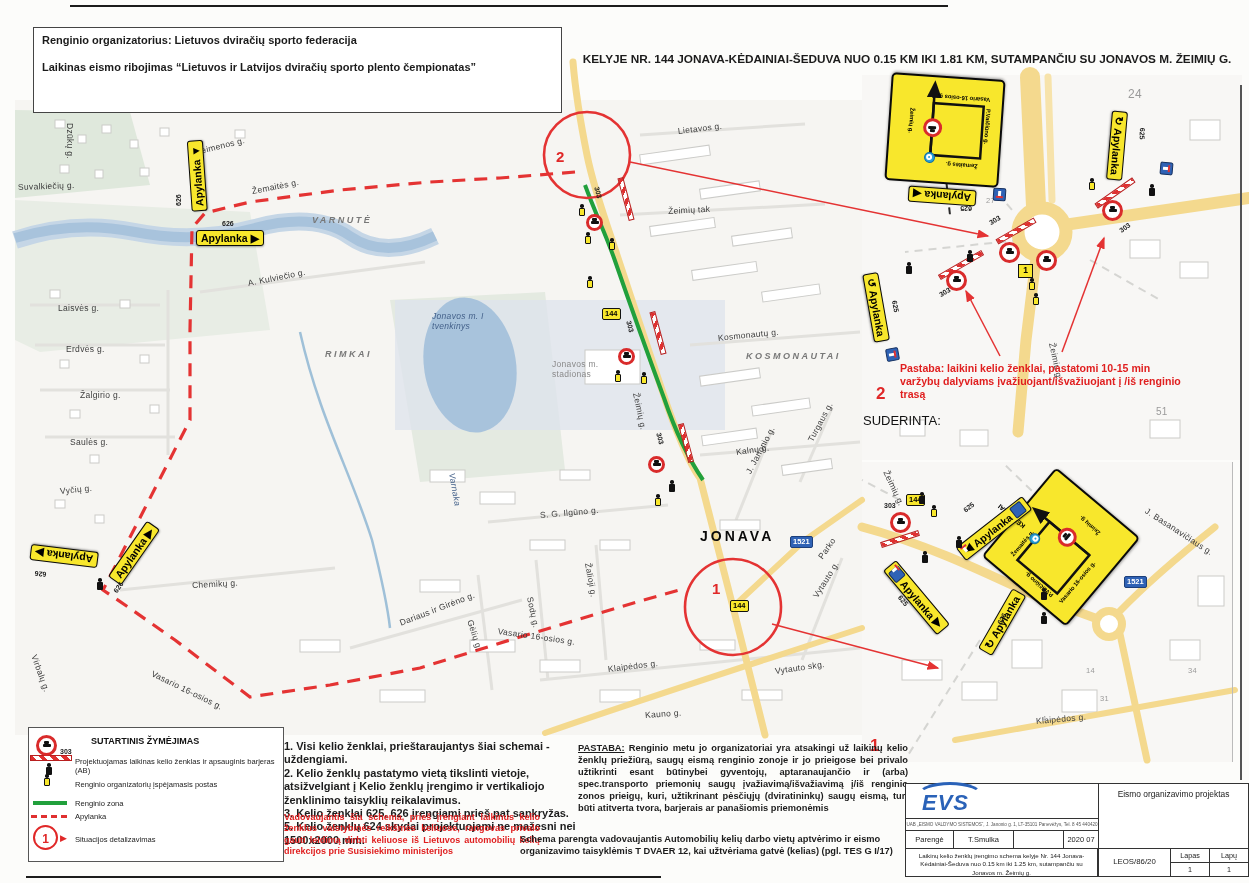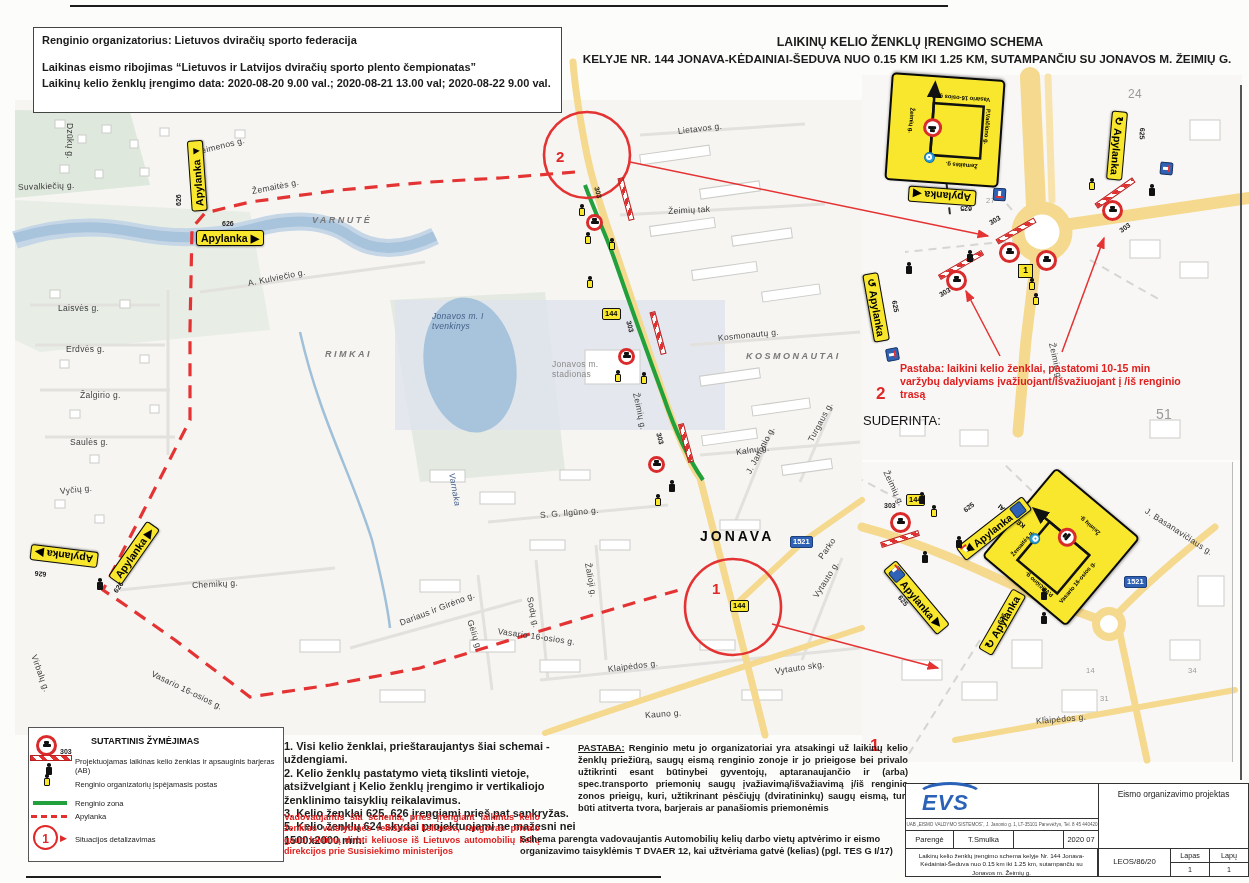--- a/index.html
+++ b/index.html
@@ -208,24 +208,22 @@
 </svg>
 
 <div class="scan" style="left:70px;top:5px;width:878px;height:2px"></div>
 <div class="scan" style="left:1240px;top:85px;width:2px;height:695px;background:#555"></div>
 <div class="scan" style="left:1232px;top:462px;width:1px;height:300px;background:#bbb"></div>
 <div class="scan" style="left:26px;top:876px;width:635px;height:1.5px"></div>
 
 <div class="infobox">
   <div style="top:6px">Renginio organizatorius: Lietuvos dviračių sporto federacija</div>
   <div style="top:33px">Laikinas eismo ribojimas “Lietuvos ir Latvijos dviračių sporto plento čempionatas”</div>
-  <div style="top:49px">Laikinų kelio ženklų įrengimo data:  2020-08-20  9.00 val.; 2020-08-21 13.00 val; 2020-08-22 9.00 val.</div>
-</div>
-<div class="ptitle" style="left:575px;top:35px;width:670px">LAIKINŲ KELIO ŽENKLŲ ĮRENGIMO SCHEMA</div>
-<div class="ptitle" style="left:565px;top:52px;width:684px;font-size:11.8px">KELYJE NR. 144 JONAVA-KĖDAINIAI-ŠEDUVA NUO 0.15 KM IKI 1.25 KM, SUTAMPANČIU SU JONAVOS M. ŽEIMIŲ G.</div>
+</div>
+<div class="ptitle" style="left:565px;top:52px;width:684px;font-size:11.8px">KELYJE NR. 144 JONAVA-KĖDAINIAI-ŠEDUVA NUO 0.15 KM IKI 1.81 KM, SUTAMPANČIU SU JONAVOS M. ŽEIMIŲ G.</div>
 
 <div class="lbl" style="left:70px;top:118px;transform:rotate(90deg)">Dzūkų g.</div>
 <div class="lbl" style="left:18px;top:182px;transform:rotate(-2deg)">Suvalkiečių g.</div>
 <div class="lbl" style="left:196px;top:147px;transform:rotate(-14deg)">Žeimenos g.</div>
 <div class="lbl" style="left:252px;top:186px;transform:rotate(-11deg)">Žemaitės g.</div>
 <div class="lbl caps" style="left:312px;top:215px">VARNUTĖ</div>
 <div class="lbl" style="left:248px;top:278px;transform:rotate(-11deg)">A. Kulviečio g.</div>
 <div class="lbl" style="left:58px;top:303px">Laisvės g.</div>
 <div class="lbl" style="left:66px;top:344px">Erdvės g.</div>
 <div class="lbl" style="left:80px;top:390px">Žalgirio g.</div>
@@ -369,21 +367,21 @@
 <div class="s303 big" style="left:1036px;top:250px">
       <span class="car"></span>
     </div>
 <div class="postbox" style="left:1018px;top:264px">1</div>
 <div class="pr v" style="left:1028px;top:278px"></div>
 <div class="pr v" style="left:1032px;top:293px"></div>
 <div class="pr" style="left:966px;top:250px"></div>
 <div class="lbl" style="left:1052px;top:338px;transform:rotate(78deg)">Žeimių g.</div>
 <div class="lbl numl" style="left:1128px;top:87px;font-size:12px">24</div>
 <div class="lbl numl" style="left:986px;top:196px">27</div>
-<div class="lbl numl" style="left:1156px;top:406px;font-size:14px">51</div>
+<div class="lbl numl" style="left:1156px;top:406px;font-size:10px">51</div>
 <div class="d2note">Pastaba: laikini kelio ženklai, pastatomi 10-15 min varžybų dalyviams įvažiuojant/išvažiuojant į /iš renginio trasą</div>
 <div class="rnum" style="left:876px;top:384px;font-size:17px">2</div>
 <div class="sud">SUDERINTA:</div>
 
 <div class="s624" style="left:1003px;top:492px;width:112px;height:106px;transform:rotate(-50deg)">
   <svg width="112" height="106" viewBox="0 0 112 106">
     <rect x="18" y="28" width="50" height="52" fill="none" stroke="#111" stroke-width="2.5"></rect>
     <path d="M68,80 L68,10" stroke="#111" stroke-width="2.5" fill="none" marker-end="url(#ba)"></path>
   </svg>
   <span class="sl" style="left:44px;top:12px;transform:rotate(-90deg);transform-origin:0 0;font-size:6.5px">KĖDAINIAI</span>

